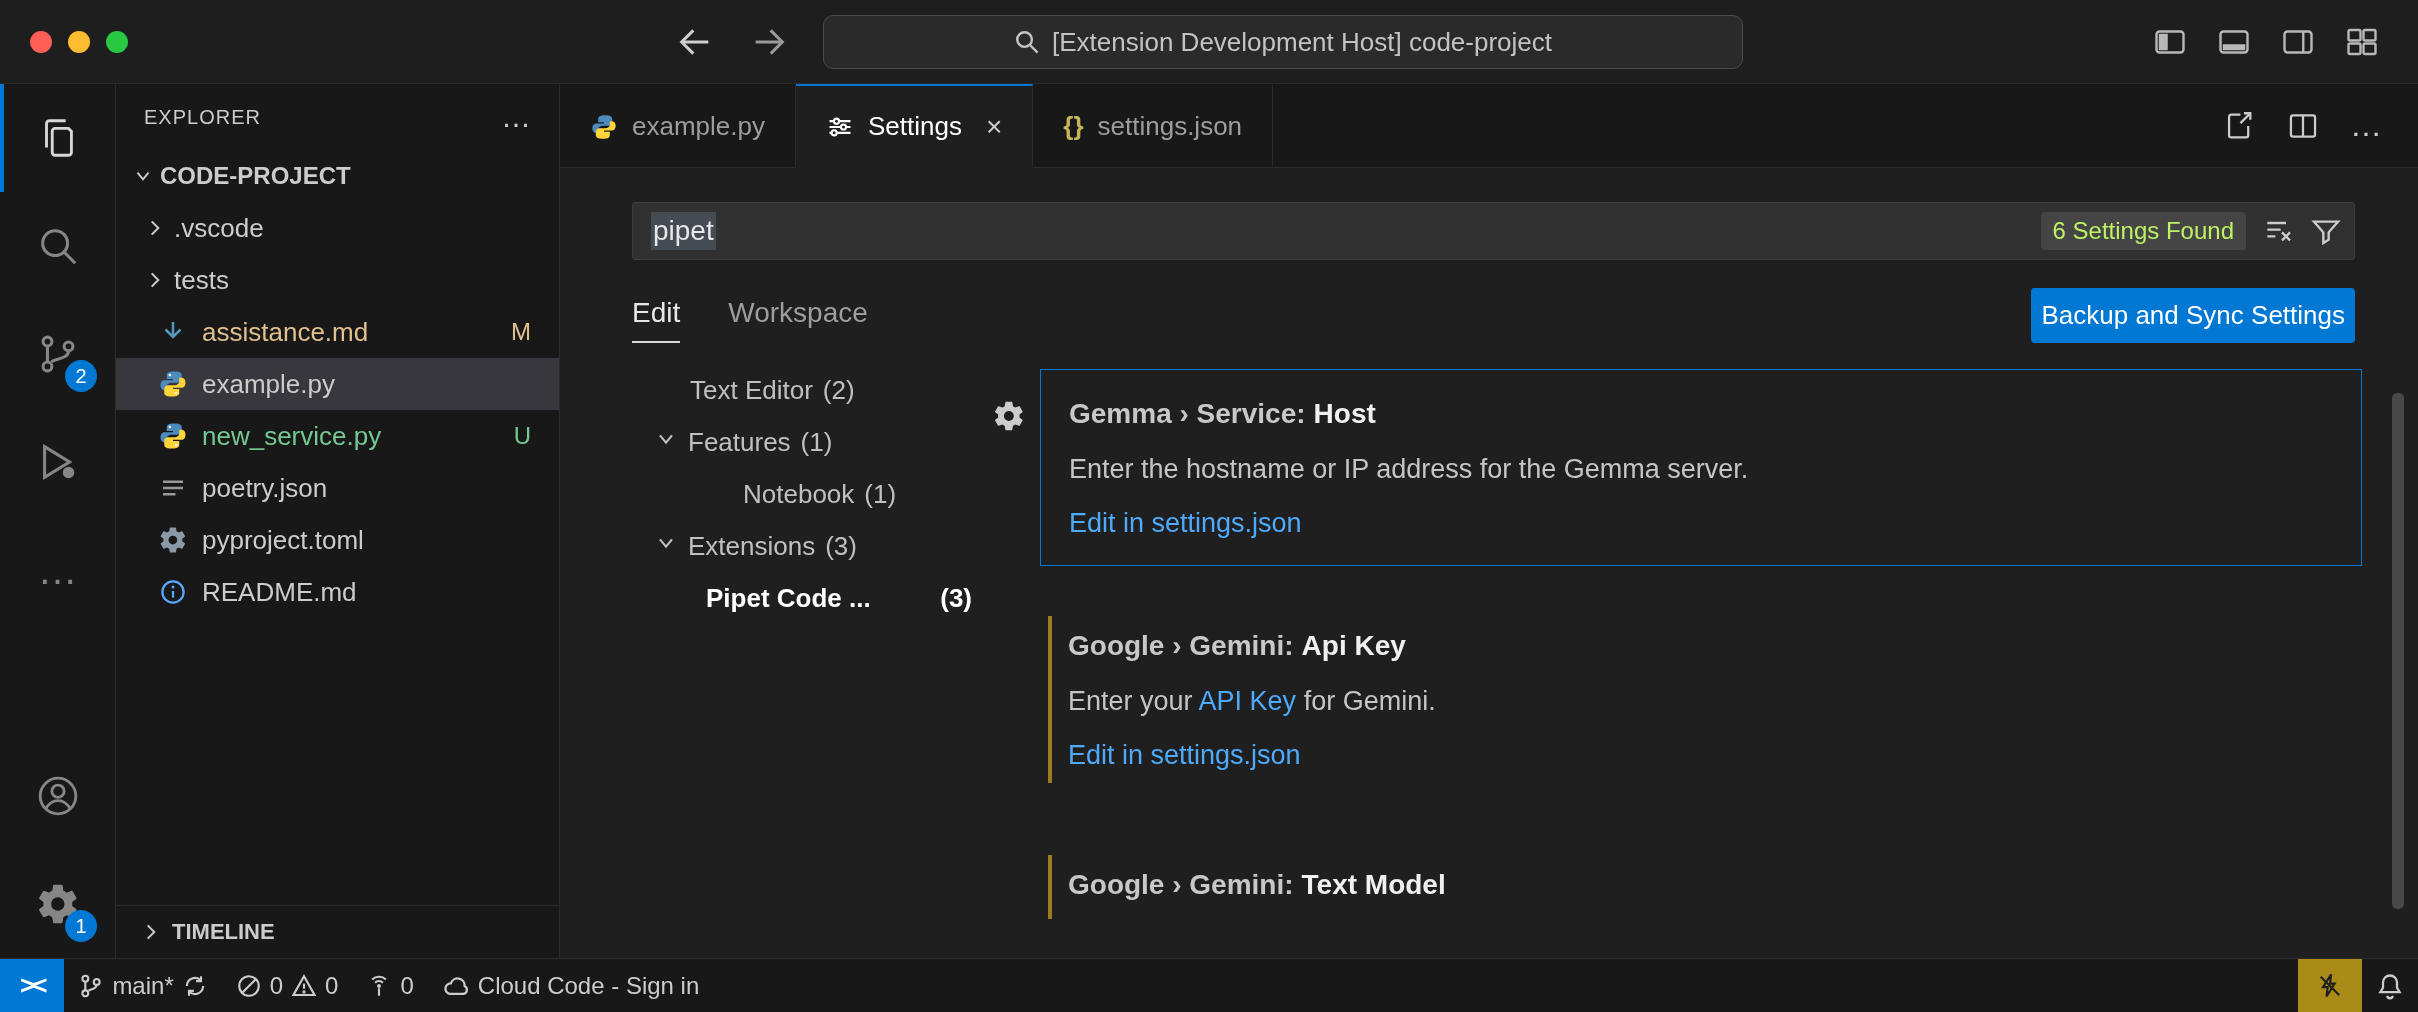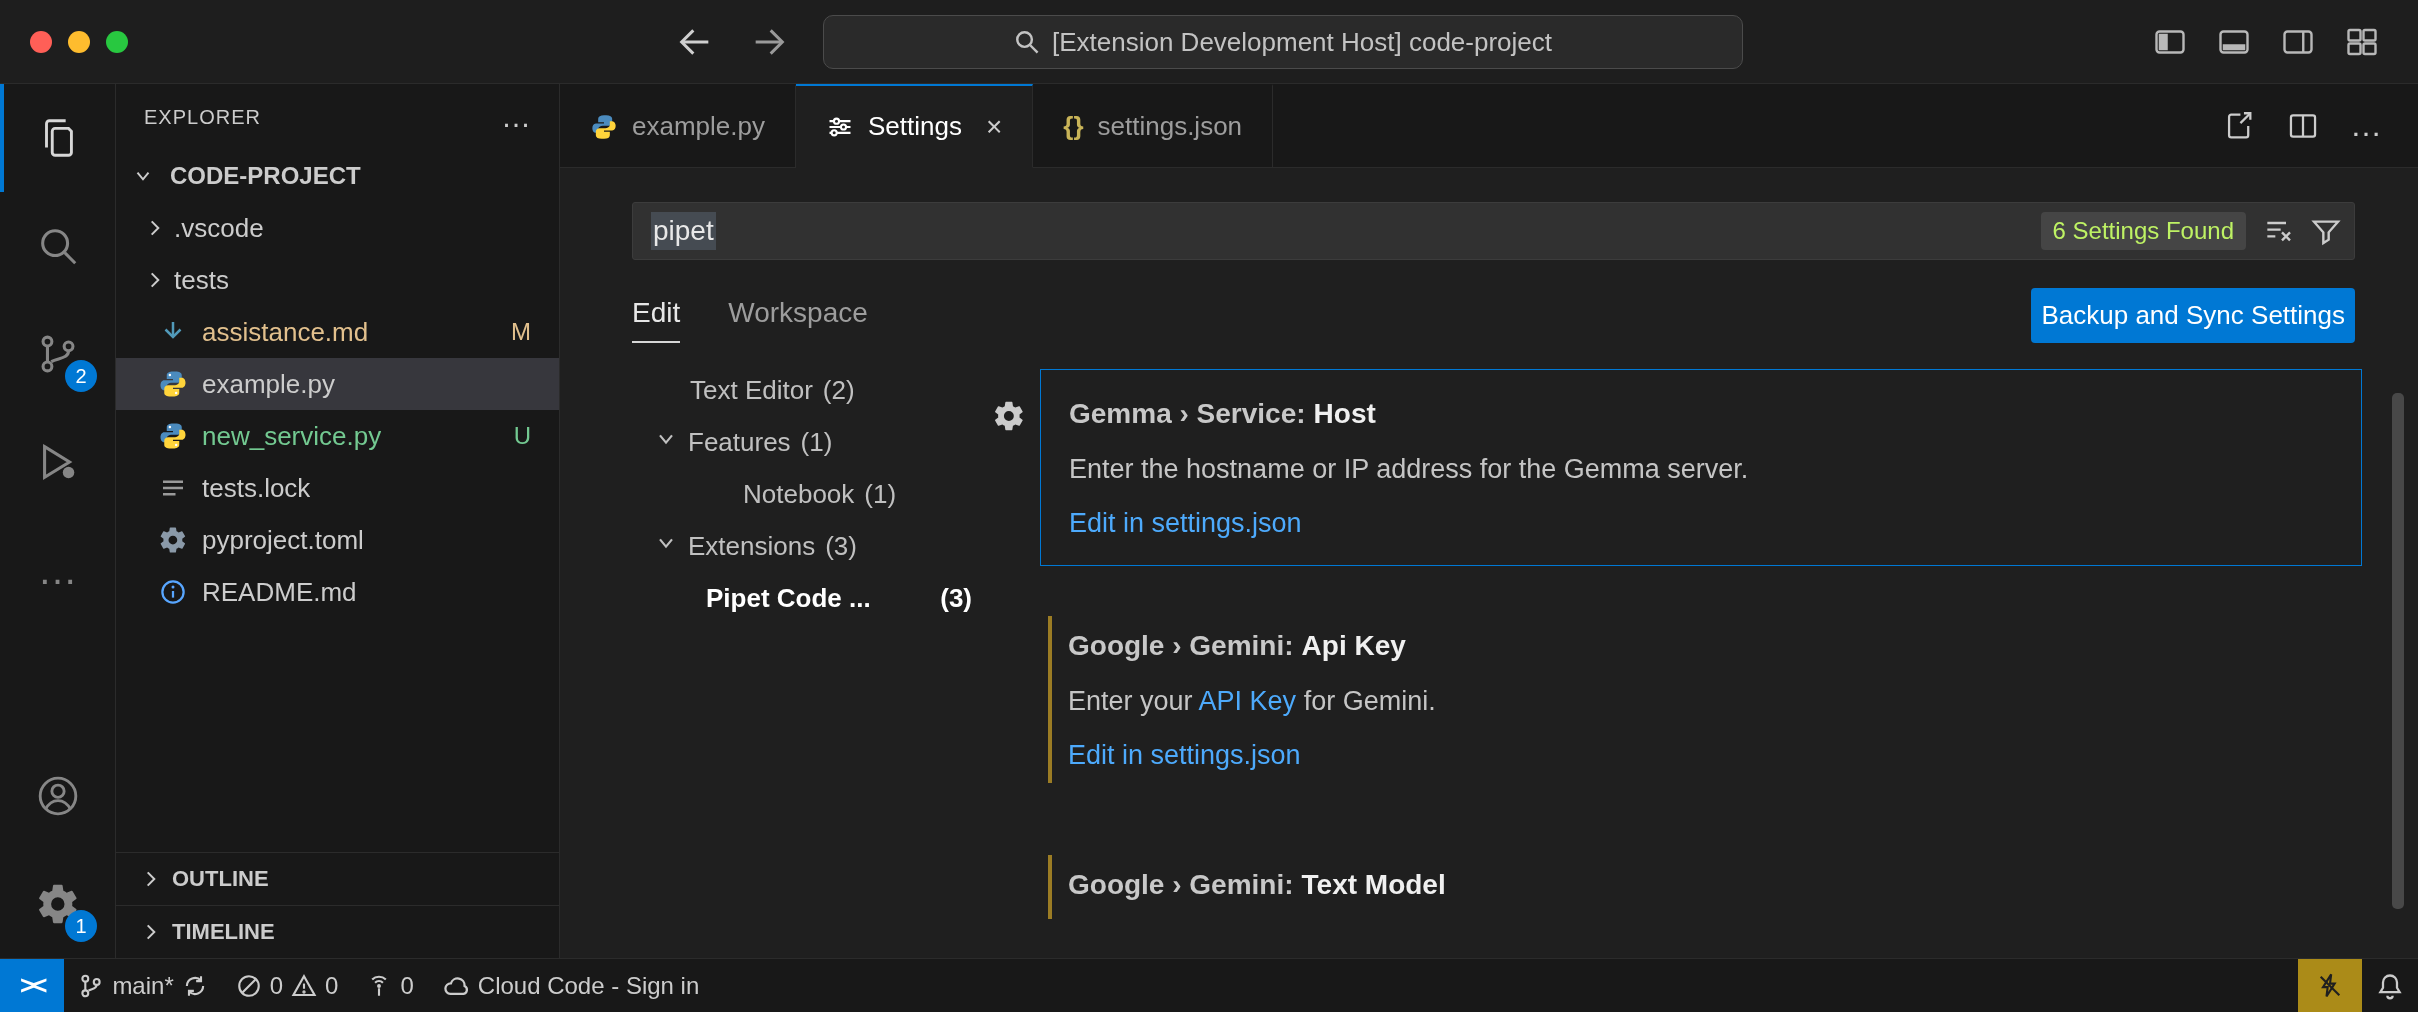--- a/index.html
+++ b/index.html
@@ -53,21 +53,21 @@
 
   
   .sidebar {
     width:444px; background:#181818; border-right:1px solid #2b2b2b;
     display:flex; flex-direction:column; font-size:26px;
   }
   .sb-header { height:66px; display:flex; align-items:center; padding:0 28px; }
   .sb-title { font-size:20px; letter-spacing:1px; color:#cccccc; }
   .sb-header .more { margin-left:auto; font-size:30px; color:#cccccc; cursor:pointer; }
   .tree-root {
-    height:52px; display:flex; align-items:center; gap:16px; padding-left:16px;
+    height:52px; display:flex; align-items:center; gap:6px; padding-left:16px;
     font-weight:bold; font-size:24px; color:#cccccc; cursor:pointer;
   }
   .row {
     height:52px; display:flex; align-items:center; cursor:pointer; color:#cccccc;
   }
   .row.folder { padding-left:28px; gap:8px; }
   .row.file { padding-left:42px; gap:14px; }
   .row.selected { background:#37373d; }
   .row .name { white-space:nowrap; overflow:hidden; text-overflow:ellipsis; }
   .row .badge { margin-left:auto; padding-right:28px; font-size:24px; }
@@ -307,44 +307,38 @@
           <circle cx="9.5" cy="4.8" r="1" fill="#fff"></circle>
           <circle cx="14.5" cy="19.2" r="1" fill="#fff"></circle>
         </svg>
       <span class="name green">new_service.py</span>
       <span class="badge green">U</span>
     </div>
     <div class="row file">
       <svg class="ic" width="30" height="30" viewBox="0 0 24 24" fill="none" stroke="#9a9a9a" stroke-width="2">
           <path d="M4 7h16M4 12h16M4 17h10"></path>
         </svg>
-      <span class="name">tests.lock</span>
+      <span class="name">poetry.json</span>
     </div>
     <div class="row file">
       <svg class="ic" width="30" height="30" viewBox="0 0 24 24">
           <path fill="#8a99a8" fill-rule="evenodd" d="M19.4 13c.04-.32.06-.65.06-1s-.02-.68-.06-1l2.1-1.6a.5.5 0 0 0 .12-.64l-2-3.46a.5.5 0 0 0-.61-.22l-2.5 1a7.3 7.3 0 0 0-1.7-1l-.4-2.65A.5.5 0 0 0 13.9 2h-4a.5.5 0 0 0-.5.42l-.4 2.65c-.61.26-1.18.6-1.7 1l-2.5-1a.5.5 0 0 0-.6.22l-2 3.46a.5.5 0 0 0 .12.64L4.4 11c-.04.32-.06.65-.06 1s.02.68.06 1l-2.1 1.6a.5.5 0 0 0-.12.64l2 3.46c.13.22.39.31.61.22l2.5-1c.52.4 1.09.74 1.7 1l.4 2.65a.5.5 0 0 0 .5.42h4a.5.5 0 0 0 .5-.42l.4-2.65c.61-.26 1.18-.6 1.7-1l2.5 1c.22.09.48 0 .61-.22l2-3.46a.5.5 0 0 0-.12-.64L19.4 13zM11.9 15.5a3.5 3.5 0 1 1 0-7 3.5 3.5 0 0 1 0 7z"></path>
         </svg>
       <span class="name">pyproject.toml</span>
     </div>
     <div class="row file">
       <svg class="ic" width="30" height="30" viewBox="0 0 24 24" fill="none" stroke="#58a6ff" stroke-width="1.8">
           <circle cx="12" cy="12" r="8.5"></circle>
           <circle cx="12" cy="8" r="1.2" fill="#58a6ff" stroke="none"></circle>
           <path d="M12 11.2V16.5"></path>
         </svg>
       <span class="name">README.md</span>
     </div>
 
     <div class="sb-bottom">
-      <div class="sb-section">
-        <svg class="ic" width="22" height="22" viewBox="0 0 20 20" fill="none" stroke="currentColor" stroke-width="1.8">
-            <path d="M7 4l6 6-6 6"></path>
-          </svg>
-        <span>OUTLINE</span>
-      </div>
       <div class="sb-section">
         <svg class="ic" width="22" height="22" viewBox="0 0 20 20" fill="none" stroke="currentColor" stroke-width="1.8">
             <path d="M7 4l6 6-6 6"></path>
           </svg>
         <span>TIMELINE</span>
       </div>
     </div>
   </div>
 
   <div class="editor">

